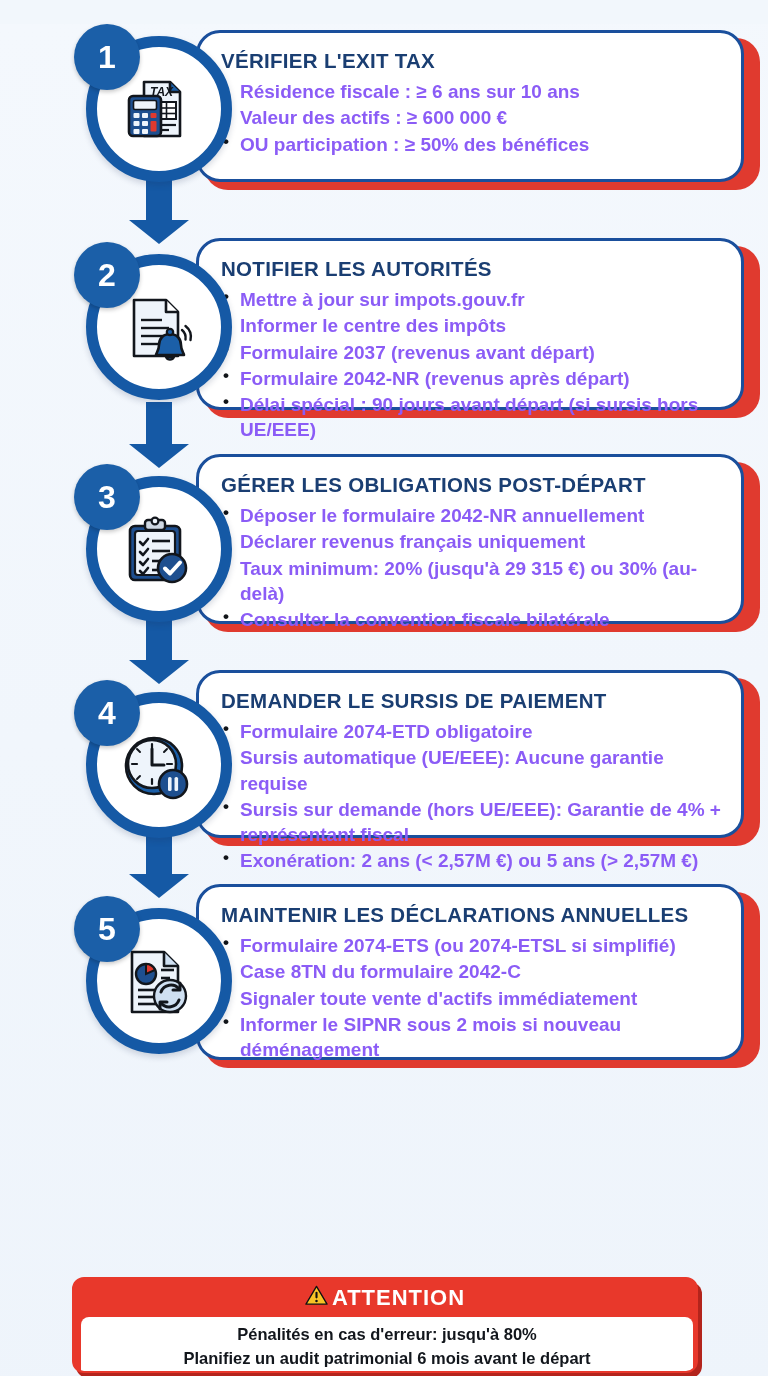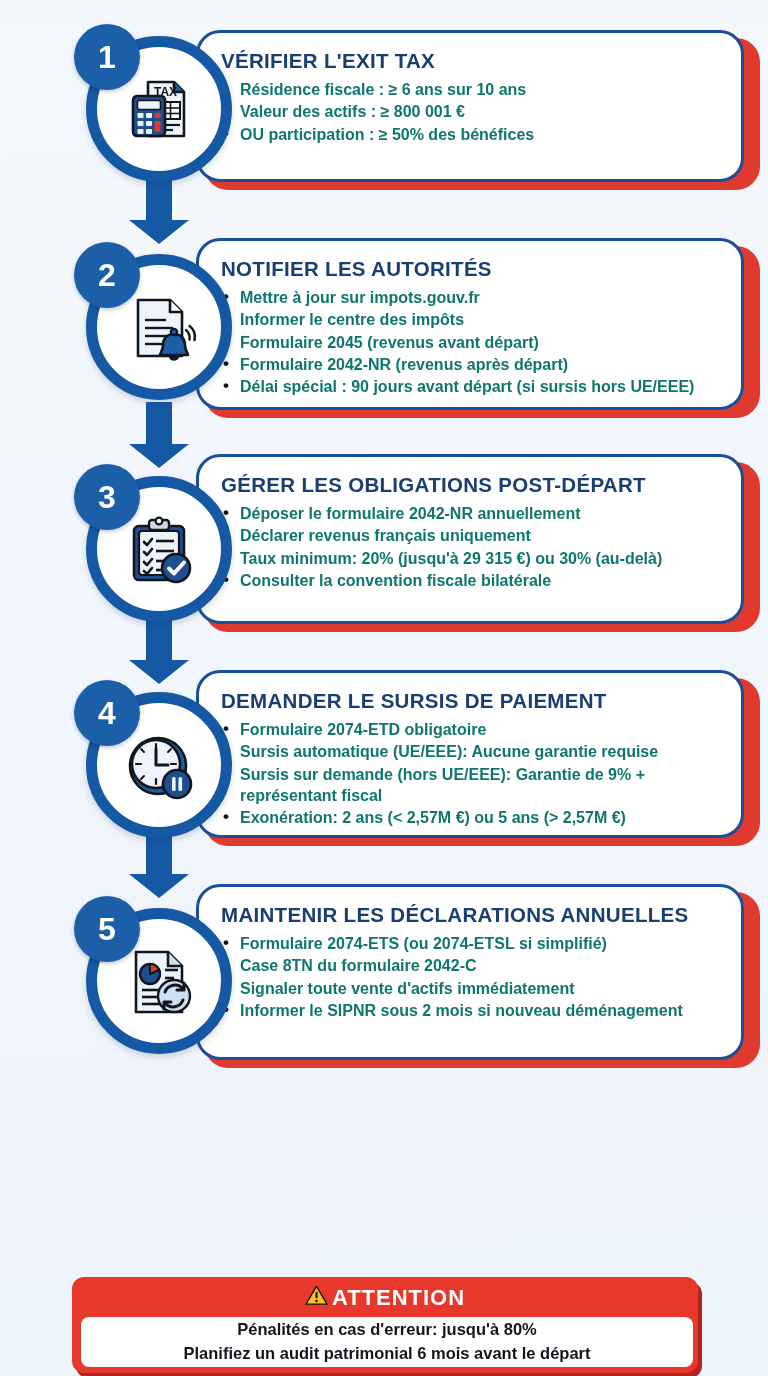--- a/index.html
+++ b/index.html
@@ -54,21 +54,21 @@
     background:#ffffff; border:3px solid #1a4f9c; border-radius:24px;
     z-index:3; padding:16px 18px 16px 22px;
   }
   .card h2 {
     font-size:20.5px; font-weight:700; color:#1a3e72;
     letter-spacing:0.3px; line-height:1.17; margin-bottom:6px;
   }
   .card ul { list-style:none; }
   .card li {
     position:relative; padding-left:19px;
-    font-size:16px; font-weight:700; color:#0f766e;
+    font-size:19px; font-weight:700; color:#8b5cf6;
     line-height:1.33; margin-bottom:1px;
   }
   .card li::before {
     content:"•"; position:absolute; left:2px; top:-1px;
     font-size:17px; color:#111418;
   }
 
   
   .circle-group { position:absolute; left:74px; top:var(--gt); width:170px; height:170px; z-index:6; }
   .ring {
@@ -80,41 +80,41 @@
   .badge {
     position:absolute; left:0px; top:0px; width:66px; height:66px;
     border-radius:50%; background:#1b5fa8;
     display:flex; align-items:center; justify-content:center;
     color:#fff; font-size:32px; font-weight:700;
     box-shadow:0 2px 4px rgba(0,0,0,.22);
     z-index:8;
   }
   .icon-slot {
     position:absolute; left:40px; top:42px; width:92px; height:88px;
-    display:flex; align-items:center; justify-content:center; z-index:7;
+    display:flex; align-items:center; z-index:7;font-style:italic;
   }
   .icon-slot svg { width:84px; height:84px; display:block; }
 
   
   .warn-shadow {
     position:absolute; left:72px; top:1253px; width:626px; height:96px;
     background:#b3241c; border-radius:12px; transform:translate(4px,5px); z-index:2;
   }
   .warn {
     position:absolute; left:72px; top:1253px; width:626px; height:96px;
     background:#e8382b; border-radius:12px; overflow:hidden; z-index:3;
     border:2px solid #e8382b;
   }
   .warn-head {
     height:38px; display:flex; align-items:center; justify-content:center; gap:4px;
     color:#fff; font-size:22px; font-weight:700; letter-spacing:1px;
   }
   .warn-head svg { width:23px; height:23px; }
   .warn-body {
-    background:#fff; height:50px; margin:0 3px 3px 7px; border-radius:8px;
+    background:#fff; height:60px; margin:0 3px 3px 7px; border-radius:8px;
     display:flex; flex-direction:column; align-items:center; justify-content:center;
   }
   .warn-body div {
     font-size:16.5px; font-weight:700; color:#12161c; line-height:1.45;
   }
 </style>
 </head>
 <body>
 
 <div class="page">
@@ -122,21 +122,21 @@
 
   <div class="steps">
 
     <div class="step" style="--h:200px">
       <div class="connector" style="--ctop:152px;--ch:48px"></div>
       <div class="card-shadow" style="--cl:196px;--cpt:6px;--cph:152px"></div>
       <div class="card" style="--cl:196px;--cpt:6px;--cph:152px">
         <h2>VÉRIFIER L'EXIT TAX</h2>
         <ul>
           <li>Résidence fiscale : ≥ 6 ans sur 10 ans</li>
-          <li>Valeur des actifs : ≥ 800 001 €</li>
+          <li>Valeur des actifs : ≥ 600 000 €</li>
           <li>OU participation : ≥ 50% des bénéfices</li>
         </ul>
       </div>
       <div class="circle-group" style="--gt:0px">
         <div class="ring"></div>
         <div class="icon-slot">
           <svg viewBox="0 0 84 84">
             <path d="M30 14h26l10 10v44H30z" fill="#eef4fb" stroke="#12161c" stroke-width="2.6" stroke-linejoin="round"></path>
             <path d="M56 14v10h10" fill="#1b5fa8" stroke="#12161c" stroke-width="2.6" stroke-linejoin="round"></path>
             <text x="36" y="28" font-family="Liberation Sans, sans-serif" font-size="12" font-weight="700" fill="#12161c">TAX</text>
@@ -163,21 +163,21 @@
     </div>
 
     <div class="step" style="--h:210px">
       <div class="connector" style="--ctop:170px;--ch:46px"></div>
       <div class="card-shadow" style="--cl:196px;--cpt:6px;--cph:172px"></div>
       <div class="card" style="--cl:196px;--cpt:6px;--cph:172px">
         <h2>NOTIFIER LES AUTORITÉS</h2>
         <ul>
           <li>Mettre à jour sur impots.gouv.fr</li>
           <li>Informer le centre des impôts</li>
-          <li>Formulaire 2045 (revenus avant départ)</li>
+          <li>Formulaire 2037 (revenus avant départ)</li>
           <li>Formulaire 2042-NR (revenus après départ)</li>
           <li>Délai spécial : 90 jours avant départ (si sursis hors UE/EEE)</li>
         </ul>
       </div>
       <div class="circle-group" style="--gt:10px">
         <div class="ring"></div>
         <div class="icon-slot">
           <svg viewBox="0 0 84 84">
             <path d="M20 14h32l12 12v44H20z" fill="#eef4fb" stroke="#12161c" stroke-width="2.6" stroke-linejoin="round"></path>
             <path d="M52 14v12h12" fill="#fff" stroke="#12161c" stroke-width="2.6" stroke-linejoin="round"></path>
@@ -233,21 +233,21 @@
     </div>
 
     <div class="step" style="--h:206px">
       <div class="connector" style="--ctop:166px;--ch:46px"></div>
       <div class="card-shadow" style="--cl:196px;--cpt:4px;--cph:168px"></div>
       <div class="card" style="--cl:196px;--cpt:4px;--cph:168px">
         <h2>DEMANDER LE SURSIS DE PAIEMENT</h2>
         <ul>
           <li>Formulaire 2074-ETD obligatoire</li>
           <li>Sursis automatique (UE/EEE): Aucune garantie requise</li>
-          <li>Sursis sur demande (hors UE/EEE): Garantie de 9% + représentant fiscal</li>
+          <li>Sursis sur demande (hors UE/EEE): Garantie de 4% + représentant fiscal</li>
           <li>Exonération: 2 ans (&lt; 2,57M €) ou 5 ans (&gt; 2,57M €)</li>
         </ul>
       </div>
       <div class="circle-group" style="--gt:14px">
         <div class="ring"></div>
         <div class="icon-slot">
           <svg viewBox="0 0 84 84">
             <circle cx="40" cy="42" r="28" fill="#1b5fa8" stroke="#12161c" stroke-width="2.6"></circle>
             <circle cx="38" cy="40" r="24" fill="#eef4fb" stroke="#12161c" stroke-width="2.6"></circle>
             <line x1="38" y1="20" x2="38" y2="25" stroke="#12161c" stroke-width="2.2" stroke-linecap="round"></line>

